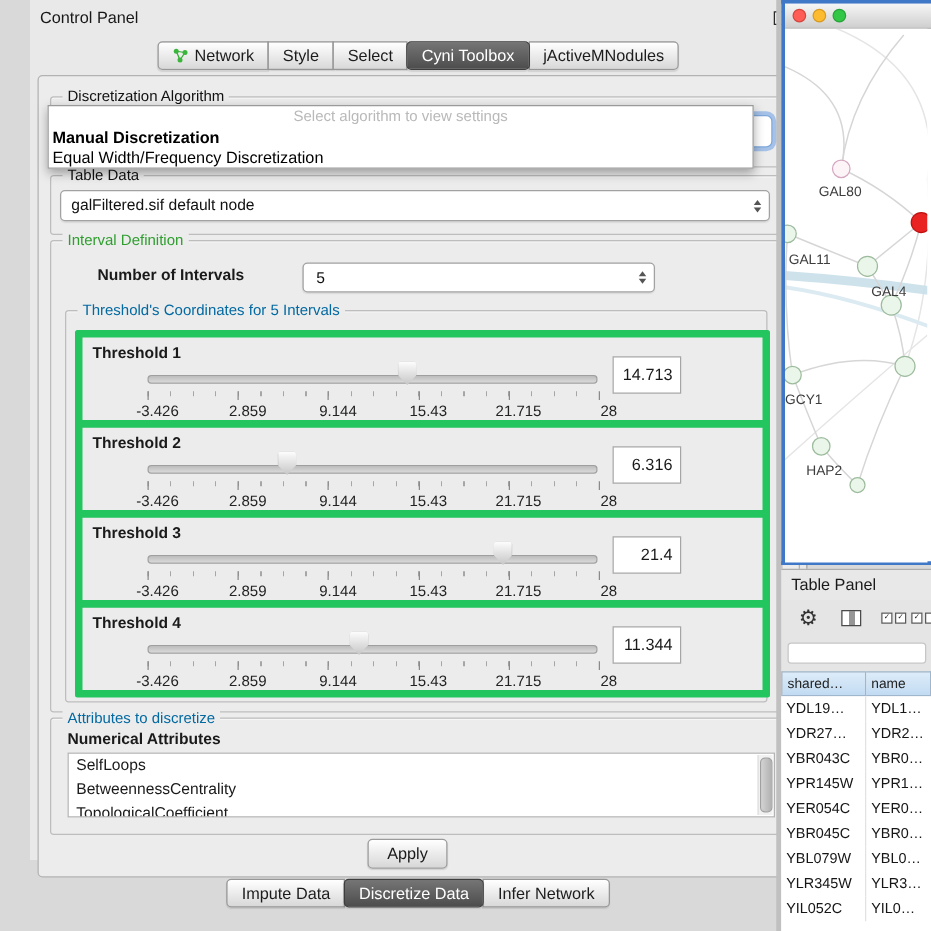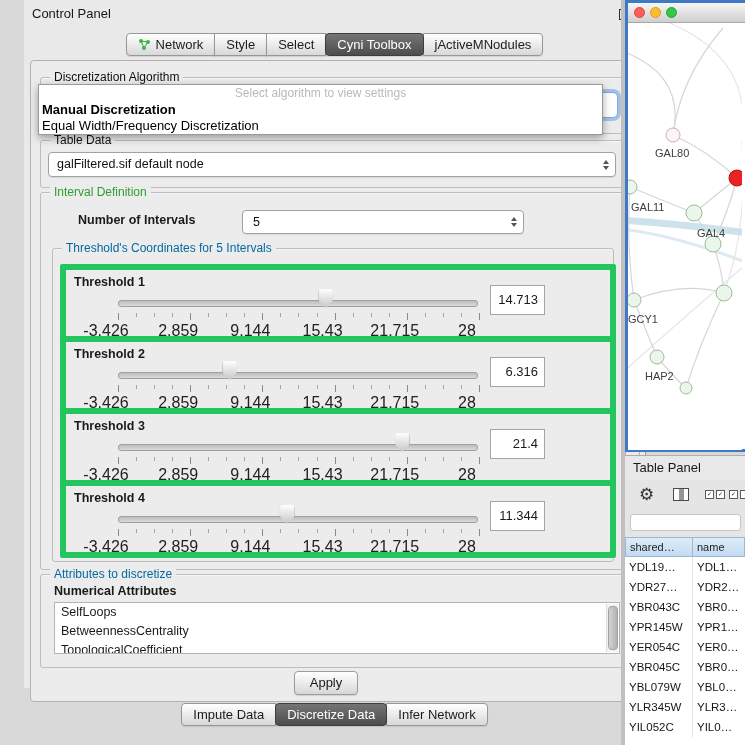--- a/index.html
+++ b/index.html
@@ -59,21 +59,21 @@
   .slider{position:absolute;left:52px;top:16px;width:360px;height:24px;}
   .slider::before{content:"";position:absolute;left:0;right:0;top:14px;height:5px;background:linear-gradient(#bdbdbd,#dadada);border:1px solid #9f9f9f;border-radius:3px;}
   .thumb{position:absolute;top:3px;width:15px;height:19px;transform:translateX(-50%);
          background:linear-gradient(#fefefe,#c6c6c6);
          clip-path:polygon(12% 0,88% 0,100% 14%,100% 58%,50% 100%,0 58%,0 14%);
          filter:drop-shadow(0 0 .6px #777) drop-shadow(0 1px 1px rgba(0,0,0,.3));z-index:2;}
   .ticks{position:absolute;left:52px;top:43px;width:361px;height:7px;
          background:repeating-linear-gradient(90deg,#a6a6a6 0 1px,transparent 1px 18.05px);
          background-size:361px 4px;background-repeat:no-repeat;}
   .ticks .major{position:absolute;top:0;width:1px;height:7px;background:#8a8a8a;}
-  .tick-labels{position:absolute;left:40px;top:52px;width:361px;height:11px;font-size:16px;color:#222;}
+  .tick-labels{position:absolute;left:60px;top:52px;width:361px;height:11px;font-size:12px;color:#222;}
   .tick-label{position:absolute;transform:translateX(-50%);white-space:nowrap;}
   .t-value{position:absolute;left:424px;top:15px;width:55px;height:30px;background:#fff;border:1px solid #a5a5a5;
            font-size:13px;line-height:28px;text-align:right;padding-right:6px;box-sizing:border-box;}
 
   
   .attr-sub{position:absolute;left:30px;top:584px;font-weight:bold;font-size:12.5px;}
   .attr-list{position:absolute;left:30px;top:602px;width:566px;height:52px;background:#fff;border:1px solid #b3b3b3;overflow:hidden;box-sizing:border-box;}
   .attr-item{height:19px;line-height:19px;padding-left:6px;font-size:12.5px;white-space:nowrap;}
   .attr-sb{position:absolute;right:1px;top:1px;width:11px;height:48px;background:#f1f1f1;border-left:1px solid #dedede;}
   .attr-sb-thumb{position:absolute;left:1px;top:2px;width:8px;height:42px;border-radius:4px;background:linear-gradient(90deg,#d3d3d3,#b2b2b2);border:1px solid #a0a0a0;}

